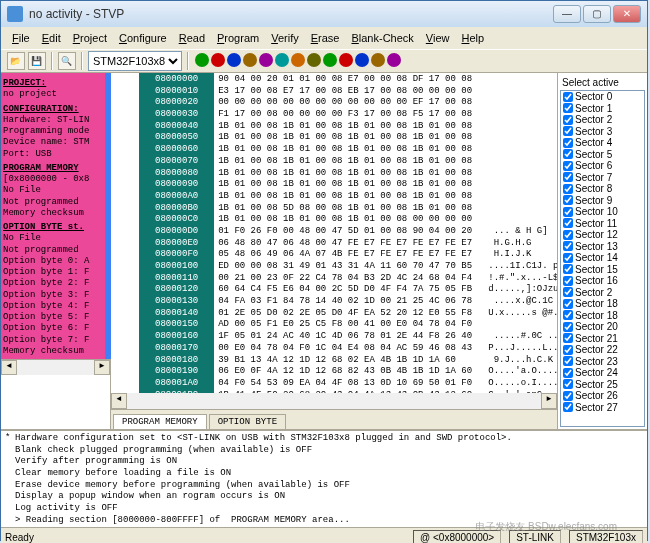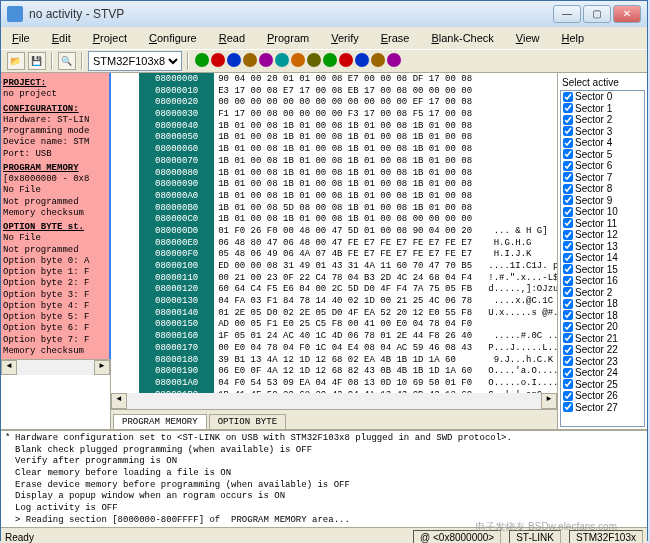--- a/index.html
+++ b/index.html
@@ -4,30 +4,30 @@
 <style>
 * { box-sizing: border-box; margin: 0; padding: 0; }
 body { font-family: Tahoma, Arial, sans-serif; font-size: 11px; background: #d4e5f7; width: 650px; height: 543px; overflow: hidden; position: relative; }
 .window { border: 1px solid #3a6ea5; background: #ece9d8; width: 648px; height: 541px; position: relative; }
 .titlebar { background: linear-gradient(#e8f0fa, #c6dbf0); height: 26px; display: flex; align-items: center; padding: 0 6px; font-size: 12px; color: #333; }
 .titlebar .icon { width: 16px; height: 16px; background: #4a90d9; margin-right: 6px; border-radius: 2px; }
 .titlebar .title { flex: 1; }
 .titlebar .win-btns { display: flex; gap: 2px; }
 .win-btn { width: 28px; height: 18px; border: 1px solid #8aa8c0; background: linear-gradient(#f0f5fb,#d0e0ef); border-radius: 3px; font-size: 10px; text-align: center; line-height: 16px; cursor: pointer; }
 .win-btn.close { background: linear-gradient(#f5a0a0,#d06060); color: #fff; }
-.menubar { background: #ece9d8; padding: 3px 6px; display: flex; gap: 12px; font-size: 11px; }
+.menubar { background: #ece9d8; padding: 3px 6px; display: flex; gap: 2px; font-size: 11px; }
 .menubar span { padding: 2px 5px; cursor: pointer; }
 .menubar span u { text-decoration: underline; }
 .toolbar { background: #ece9d8; padding: 2px 6px; display: flex; align-items: center; gap: 3px; border-top: 1px solid #fff; border-bottom: 1px solid #aca899; height: 24px; }
 .tb-btn { width: 18px; height: 18px; border: 1px solid #aca899; background: #f5f3ea; cursor: pointer; font-size: 9px; text-align: center; line-height: 16px; }
 .tb-sep { width: 2px; height: 18px; border-left: 1px solid #aca899; border-right: 1px solid #fff; margin: 0 2px; }
 .tb-select { height: 20px; font-size: 11px; background: #fff; border: 1px solid #7f9db9; }
 .bug-icon { width: 14px; height: 14px; display: inline-block; border-radius: 50%; margin: 0 1px; }
 .main { display: flex; height: 356px; background: #fff; }
-.left-panel { width: 110px; background: #fca5a5; border-right: 2px solid #3b82f6; overflow: hidden; font-size: 9px; padding: 2px; font-family: 'Courier New', monospace; line-height: 1.25; }
+.left-panel { width: 110px; background: #ec4899; border-right: 6px solid #3b82f6; overflow: hidden; font-size: 9px; padding: 2px; font-family: 'Courier New', monospace; line-height: 1.25; }
 .left-panel .heading { text-decoration: underline; font-weight: bold; margin-top: 3px; }
 .hex-area { flex: 1; background: #fff; overflow: hidden; font-family: 'Courier New', monospace; font-size: 9px; position: relative; display: flex; flex-direction: column; }
 .hex-content { flex: 1; overflow: hidden; display: flex; }
 .addr-col { background: #0f766e; color: #fff; padding: 1px 16px; white-space: pre; line-height: 1.3; margin-left: 28px; }
 .hex-data { padding: 1px 4px; white-space: pre; line-height: 1.3; flex: 1; }
 .hex-scroll { display: flex; flex-direction: column; width: 16px; background: #ece9d8; }
 .hex-scroll .sb-btn { height: 16px; background: #ece9d8; border: 1px solid #aca899; font-size: 8px; text-align: center; cursor: pointer; }
 .hex-scroll .sb-track { flex: 1; background: #f0f0f0; }
 .hscroll { display: flex; height: 16px; background: #ece9d8; }
 .hscroll .sb-btn { width: 16px; border: 1px solid #aca899; font-size: 8px; text-align: center; cursor: pointer; }

